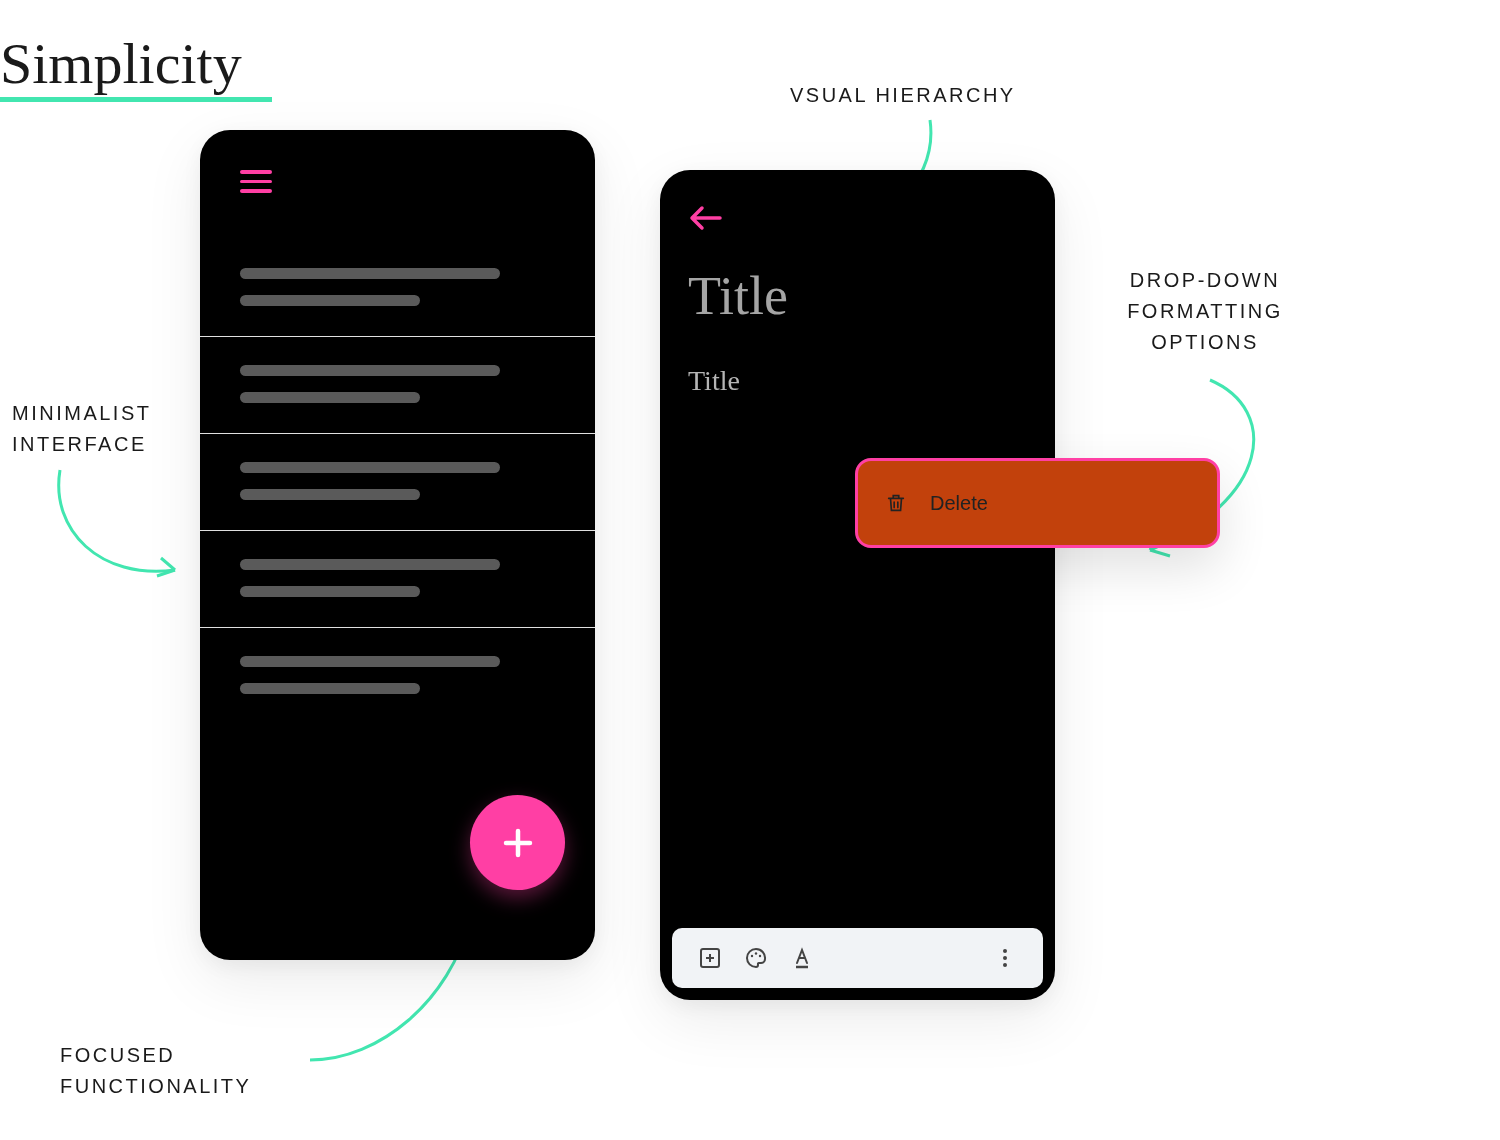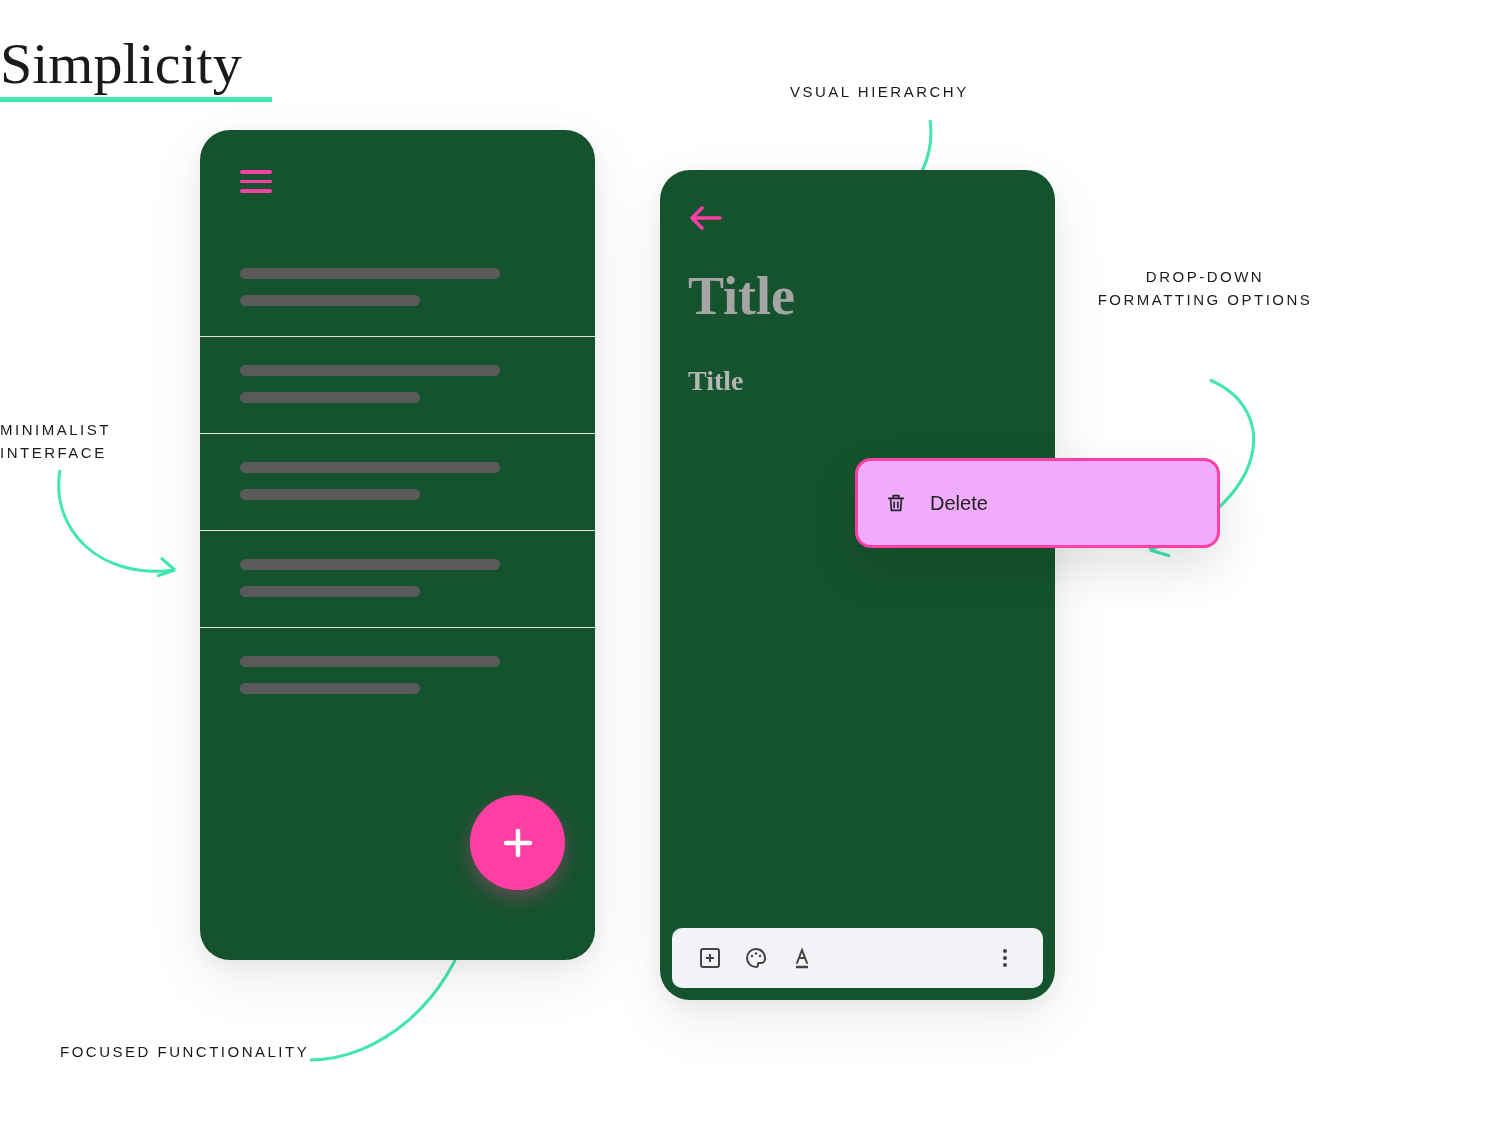--- a/index.html
+++ b/index.html
@@ -16,34 +16,33 @@
     left: 0;
     top: 30px;
     font-family: Georgia, 'Times New Roman', serif;
     font-size: 58px;
     color: #1a1a1a;
     border-bottom: 5px solid #42e6b0;
     padding-right: 30px;
   }
   .annotation {
     position: absolute;
-    font-size: 15px;
+    font-size: 20px;
     letter-spacing: 2.5px;
     color: #1a1a1a;
     font-weight: 500;
     line-height: 1.55;
     text-transform: uppercase;
   }
   .phone {
     position: absolute;
     width: 395px;
-    background: #14532d;
+    background: #000000;
     border-radius: 30px;
     box-shadow: 0 20px 60px rgba(0,0,0,0.08), 0 6px 20px rgba(0,0,0,0.05);
-    font-weight: bold;
   }
   
   .phone-left { left: 200px; top: 130px; height: 830px; }
   .hamburger {
     position: absolute;
     left: 40px;
     top: 40px;
     width: 32px;
     cursor: pointer;
   }
@@ -119,21 +118,21 @@
     padding: 0 15px;
   }
   .toolbar .tbtn { width: 46px; display:flex; align-items:center; justify-content:center; cursor:pointer; }
   .toolbar .spacer { flex: 1; }
   
   .dropdown {
     position: absolute;
     left: 855px;
     top: 458px;
     width: 365px;
-    background: #f0abfc;
+    background: #c2410c;
     border: 3px solid #ff3fa4;
     border-radius: 16px;
     padding: 14px 0;
     box-shadow: 0 20px 50px rgba(0,0,0,0.12);
   }
   .dd-item {
     display: flex;
     align-items: center;
     padding: 14px 24px;
     cursor: pointer;
@@ -149,21 +148,21 @@
     justify-content: center;
   }
   
   .arrow-svg { position: absolute; pointer-events: none; }
 </style>
 </head>
 <body>
 
 <div class="heading">Simplicity</div>
 
-<div class="annotation" style="left:0; top:418px; width:190px;">MINIMALIST INTERFACE</div>
+<div class="annotation" style="left:0; top:398px; width:190px;padding-left:12px;">MINIMALIST INTERFACE</div>
 <div class="annotation" style="left:60px; top:1040px; width:260px;">FOCUSED FUNCTIONALITY</div>
 <div class="annotation" style="left:790px; top:80px;">VSUAL HIERARCHY</div>
 <div class="annotation" style="left:1095px; top:265px; width:220px;text-align:center;">DROP-DOWN FORMATTING OPTIONS</div>
 
 <svg class="arrow-svg" style="left:40px; top:460px;" width="160" height="140">
   <path d="M20,10 C10,70 60,120 135,110" stroke="#42e6b0" stroke-width="3" fill="none"></path>
   <path d="M135,110 l-14,-12 M135,110 l-18,6" stroke="#42e6b0" stroke-width="3" fill="none"></path>
 </svg>
 <svg class="arrow-svg" style="left:300px; top:900px;" width="200" height="170">
   <path d="M10,160 C80,160 150,100 170,20" stroke="#42e6b0" stroke-width="3" fill="none"></path>

